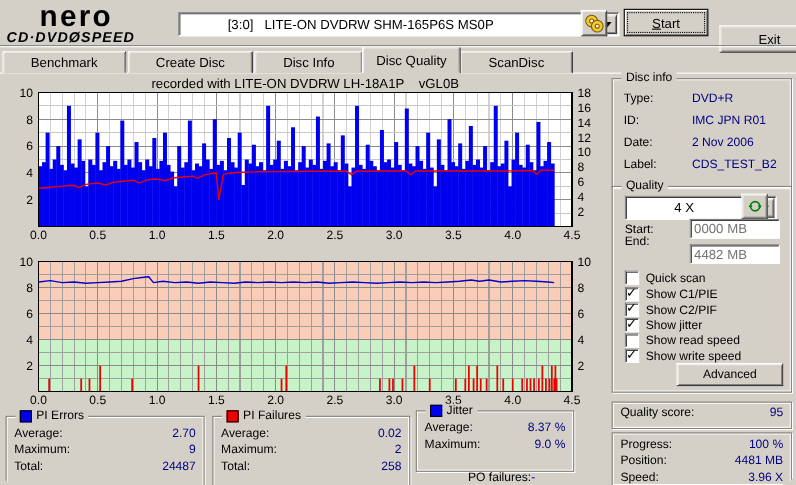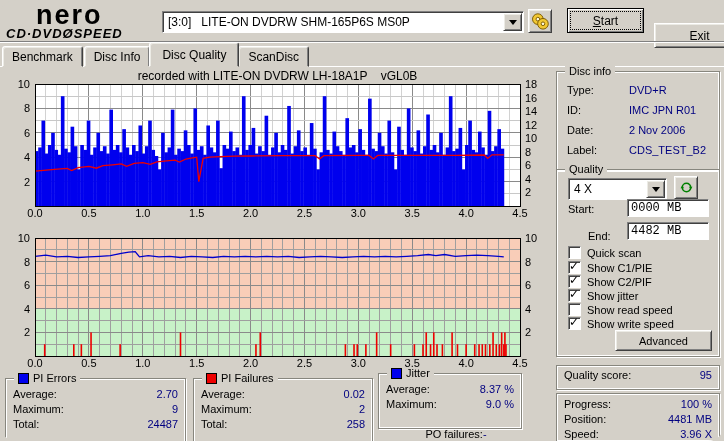--- a/index.html
+++ b/index.html
@@ -8,37 +8,37 @@
   .abs{position:absolute;}
 
   
   .raised{background:#d4d0c8;border:1px solid;border-color:#ffffff #404040 #404040 #ffffff;
           box-shadow:inset 1px 1px 0 #ecebe5, inset -1px -1px 0 #808080;}
   .btn{display:flex;align-items:center;justify-content:center;font-family:"Liberation Sans",sans-serif;
        font-size:12px;padding:0;cursor:default;}
   .default-btn{border:1px solid #000;box-shadow:inset 1px 1px 0 #ffffff, inset -1px -1px 0 #808080;
        outline:1px dotted #000;outline-offset:-4px;}
   .sunken{background:#fff;border:1px solid;border-color:#808080 #ffffff #ffffff #808080;
-          box-shadow:inset 1px 1px 0 #404040;}
+          box-shadow:inset 1px 1px 0 #404040;padding-left:39px;}
   .groupbox{border:1px solid #87867e;box-shadow:inset 1px 1px 0 #fff, inset -1px -1px 0 #fff, 1px 1px 0 #fff;}
   .grouptitle{position:absolute;top:-7px;left:8px;background:#d4d0c8;padding:0 4px;display:flex;align-items:center;gap:4px;}
   .swatch{width:9px;height:9px;border:1px solid #000;display:inline-block;}
 
   
   .logo1{font-size:27px;font-weight:800;letter-spacing:2px;line-height:24px;padding-left:30px;}
   .logo2{font-size:13px;font-weight:800;font-style:italic;letter-spacing:1px;line-height:14px;}
   .combo{display:flex;align-items:center;}
   .combo-text{flex:1;padding:0 5px;white-space:pre;overflow:hidden;font-size:12px;}
   .dd-btn{width:17px;height:16px;margin-right:1px;display:flex;align-items:center;justify-content:center;}
   .tri-down{width:0;height:0;border:4px solid transparent;border-top:5px solid #000;margin-top:4px;}
   .divider{border-top:1px solid #808080;border-bottom:1px solid #ffffff;height:0;}
 
   
   .tabs{position:absolute;left:2px;top:45px;height:22px;display:flex;align-items:flex-end;z-index:3;}
-  .tab{height:19px;display:flex;align-items:center;padding:0 9px;margin-right:1px;font-size:12px;
+  .tab{height:19px;display:flex;align-items:center;padding:0 25px;margin-right:1px;font-size:12px;
        background:#d4d0c8;border:1px solid;border-color:#fff #404040 transparent #fff;
        box-shadow:inset 1px 1px 0 #ecebe5, inset -1px 0 0 #808080;border-radius:3px 3px 0 0;}
   .tab.active{height:23px;padding:0 12px;position:relative;z-index:4;margin-left:-2px;margin-right:-1px;
        box-shadow:inset 1px 1px 0 #ecebe5, inset -1px 0 0 #808080, 0 1px 0 #d4d0c8;}
   .content{position:absolute;left:0;top:66px;width:724px;height:375px;border-top:1px solid #fff;background:#d4d0c8;}
 
   .chart-title{font-size:12px;text-align:center;white-space:pre;}
   svg text{font-family:"Liberation Sans",sans-serif;font-size:11px;fill:#000;}
 
   .statbox{position:absolute;background:#d4d0c8;}
@@ -48,21 +48,21 @@
 
   .inforow{display:flex;padding:1px 0 1px 10px;line-height:18px;}
   .inforow .lbl{width:62px;}
   .inforow .val{color:#000080;}
 
   .check-row{display:flex;align-items:center;gap:6px;position:absolute;left:11px;height:13px;}
   .checkbox{width:11px;height:11px;background:#fff;border:1px solid;border-color:#808080 #fff #fff #808080;
             box-shadow:inset 1px 1px 0 #404040;position:relative;flex:0 0 auto;}
   .checkbox.checked::after{content:"✓";font-family:"DejaVu Sans",sans-serif;position:absolute;left:0px;top:-3px;
             font-size:12px;font-weight:bold;color:#000;}
-  input.field{font-family:Liberation Mono, monospace;font-size:12px;color:#000000;padding:0 3px;height:16px;}
+  input.field{font-family:Liberation Sans, sans-serif;font-size:12px;color:#737373;padding:0 3px;height:16px;}
   .navy{color:#000080;}
 </style>
 </head>
 <body>
 
 <div class="app">
 
   <div class="abs" style="left:6px;top:3px;width:156px;">
     <div class="logo1">nero</div>
     <div class="logo2">CD·DVDØSPEED</div>
@@ -84,20 +84,21 @@
     </svg>
   </button>
 
   <button class="abs raised btn default-btn" style="left:567px;top:8px;width:77px;height:25px;"><u>S</u>tart</button>
   <button class="abs raised btn" style="left:654px;top:23px;width:91px;height:25px;">E<u>x</u>it</button>
 
   <div class="abs divider" style="left:0;top:41px;width:724px;"></div>
 
   <div class="tabs">
     <div class="tab">Benchmark</div>
+    <div class="tab">Create Disc</div>
     <div class="tab">Disc Info</div>
     <div class="tab active">Disc Quality</div>
     <div class="tab">ScanDisc</div>
   </div>
 
   <div class="content">
 
     <div class="abs chart-title" style="left:35px;top:2px;width:485px;">recorded with LITE-ON DVDRW LH-18A1P    vGL0B</div>
 
     <svg class="abs" style="left:0;top:12px;" width="545" height="142">
@@ -536,21 +537,21 @@
         <svg width="15" height="15" viewBox="0 0 16 16">
           <path d="M3.5 8 A4.5 4.5 0 0 1 12.5 8" fill="none" stroke="#008000" stroke-width="1.6"></path>
           <polygon points="10.6,7.2 14.4,7.2 12.5,10.2" fill="#008000"></polygon>
           <path d="M12.5 8 A4.5 4.5 0 0 1 3.5 8" fill="none" stroke="#008000" stroke-width="1.6"></path>
           <polygon points="1.6,8.8 5.4,8.8 3.5,5.8" fill="#008000"></polygon>
         </svg>
       </button>
 
       <span class="abs" style="left:11px;top:33px;">Start:</span>
       <input class="abs sunken field" style="left: 70px; top: 29px; width: 74px;" value="0000 MB">
-      <span class="abs" style="left:11px;top:60px;margin-left:20px;">End:</span>
+      <span class="abs" style="left:11px;top:44px;">End:</span>
       <input class="abs sunken field" style="left: 70px; top: 52px; width: 74px;" value="4482 MB">
 
       <div class="check-row" style="top:76px;">
         <span class="checkbox"></span>
         <span>Quick scan</span>
       </div>
       <div class="check-row" style="top:91px;">
         <span class="checkbox checked"></span>
         <span>Show C1/PIE</span>
       </div>

